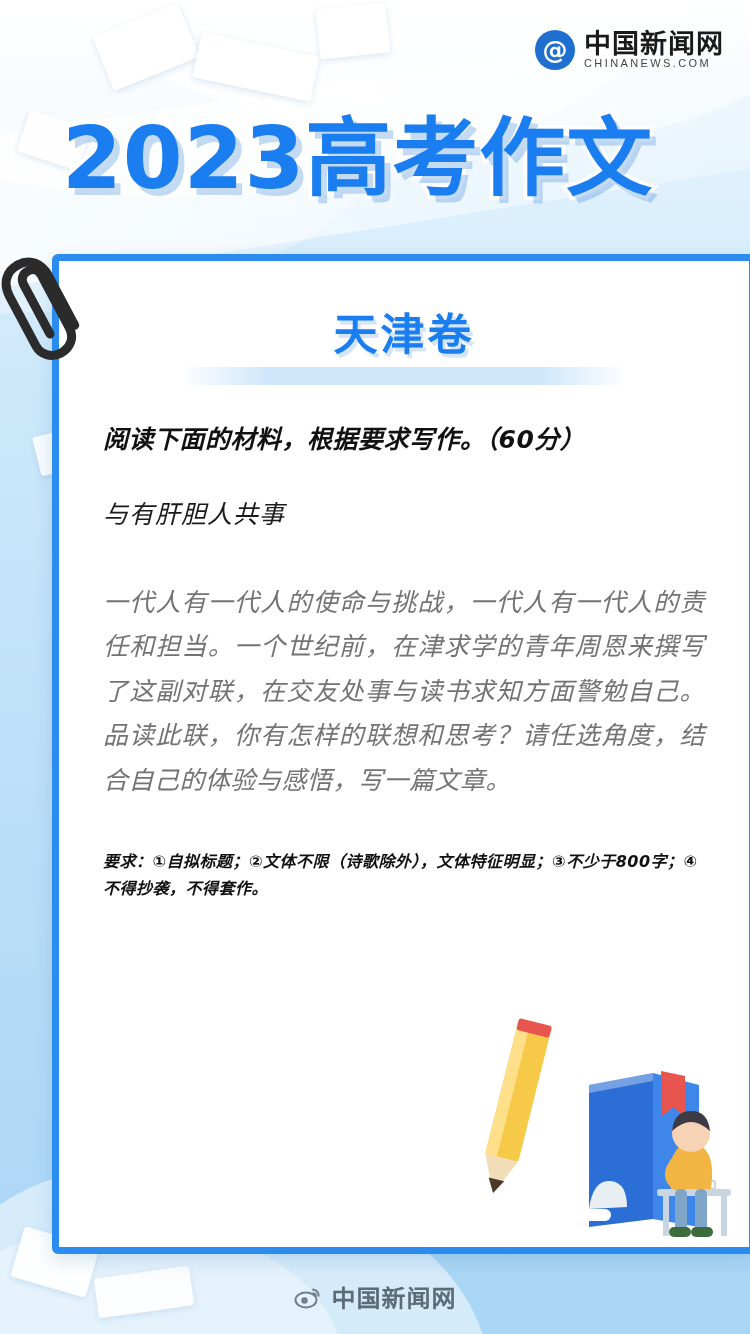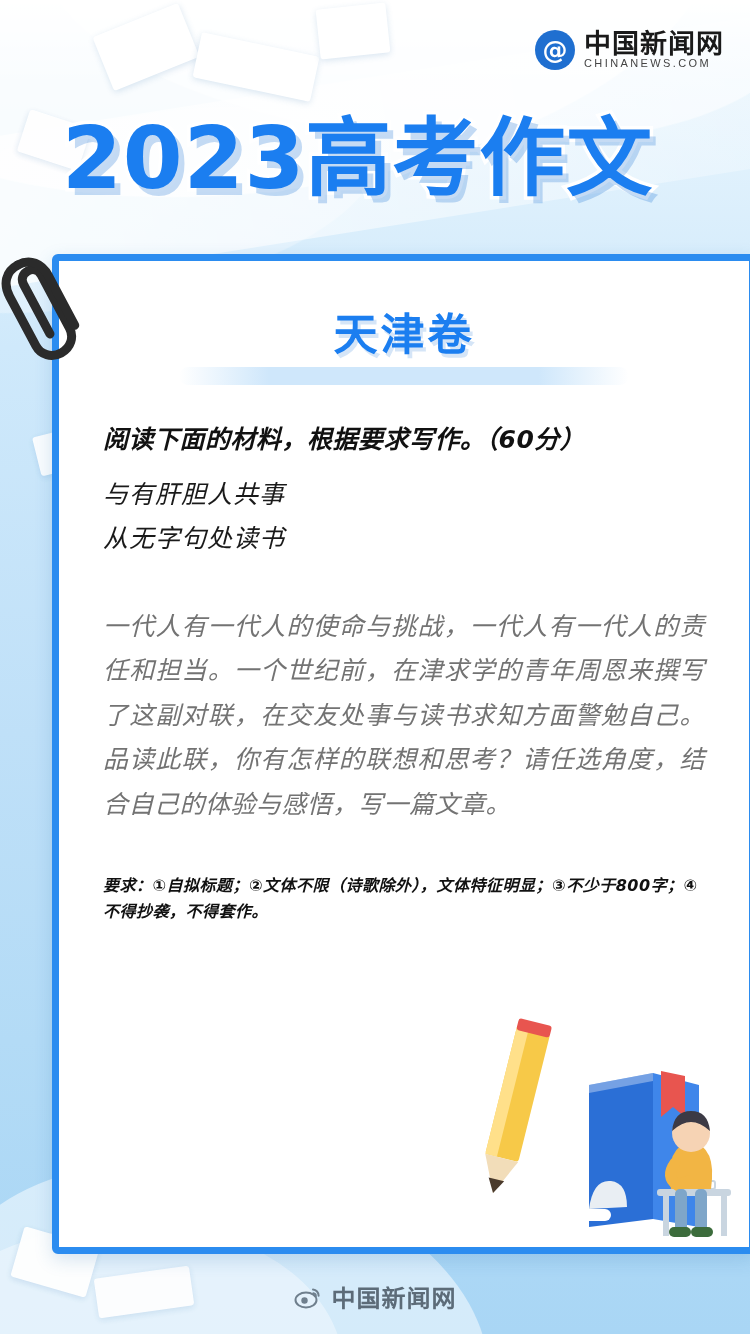--- a/index.html
+++ b/index.html
@@ -177,21 +177,21 @@
     font-style: italic;
   }
   .prompt-line {
     font-size: 25px;
     font-weight: bold;
     color: #111;
     letter-spacing: 0.5px;
     font-family: "DejaVu Sans", "Liberation Sans", sans-serif;
   }
   .couplet {
-    margin-top: 18px;
+    margin-top: 38px;
     font-family: "DejaVu Serif", "Liberation Serif", serif;
     font-size: 25px;
     color: #1a1a1a;
     line-height: 1.75;
     letter-spacing: 1px;
   }
   .passage {
     margin-top: 44px;
     font-family: "DejaVu Serif", "Liberation Serif", serif;
     font-size: 25px;
@@ -279,21 +279,20 @@
     <div class="paper-title-wrap">
       <div class="paper-title">天津卷</div>
       <div class="title-underbar"></div>
     </div>
 
     <div class="body">
       <div class="prompt-line">阅读下面的材料，根据要求写作。（60分）</div>
 
       <div class="couplet">
         <div>与有肝胆人共事</div>
-        <div>从无字句处读书</div>
       </div>
 
       <div class="passage">一代人有一代人的使命与挑战，一代人有一代人的责任和担当。一个世纪前，在津求学的青年周恩来撰写了这副对联，在交友处事与读书求知方面警勉自己。品读此联，你有怎样的联想和思考？请任选角度，结合自己的体验与感悟，写一篇文章。</div>
 
       <div class="requirements">要求：①自拟标题；②文体不限（诗歌除外），文体特征明显；③不少于800字；④不得抄袭，不得套作。</div>
     </div>
 
     <svg class="illustration" viewBox="0 0 300 230">
 
       <g transform="rotate(14 70 120)">

